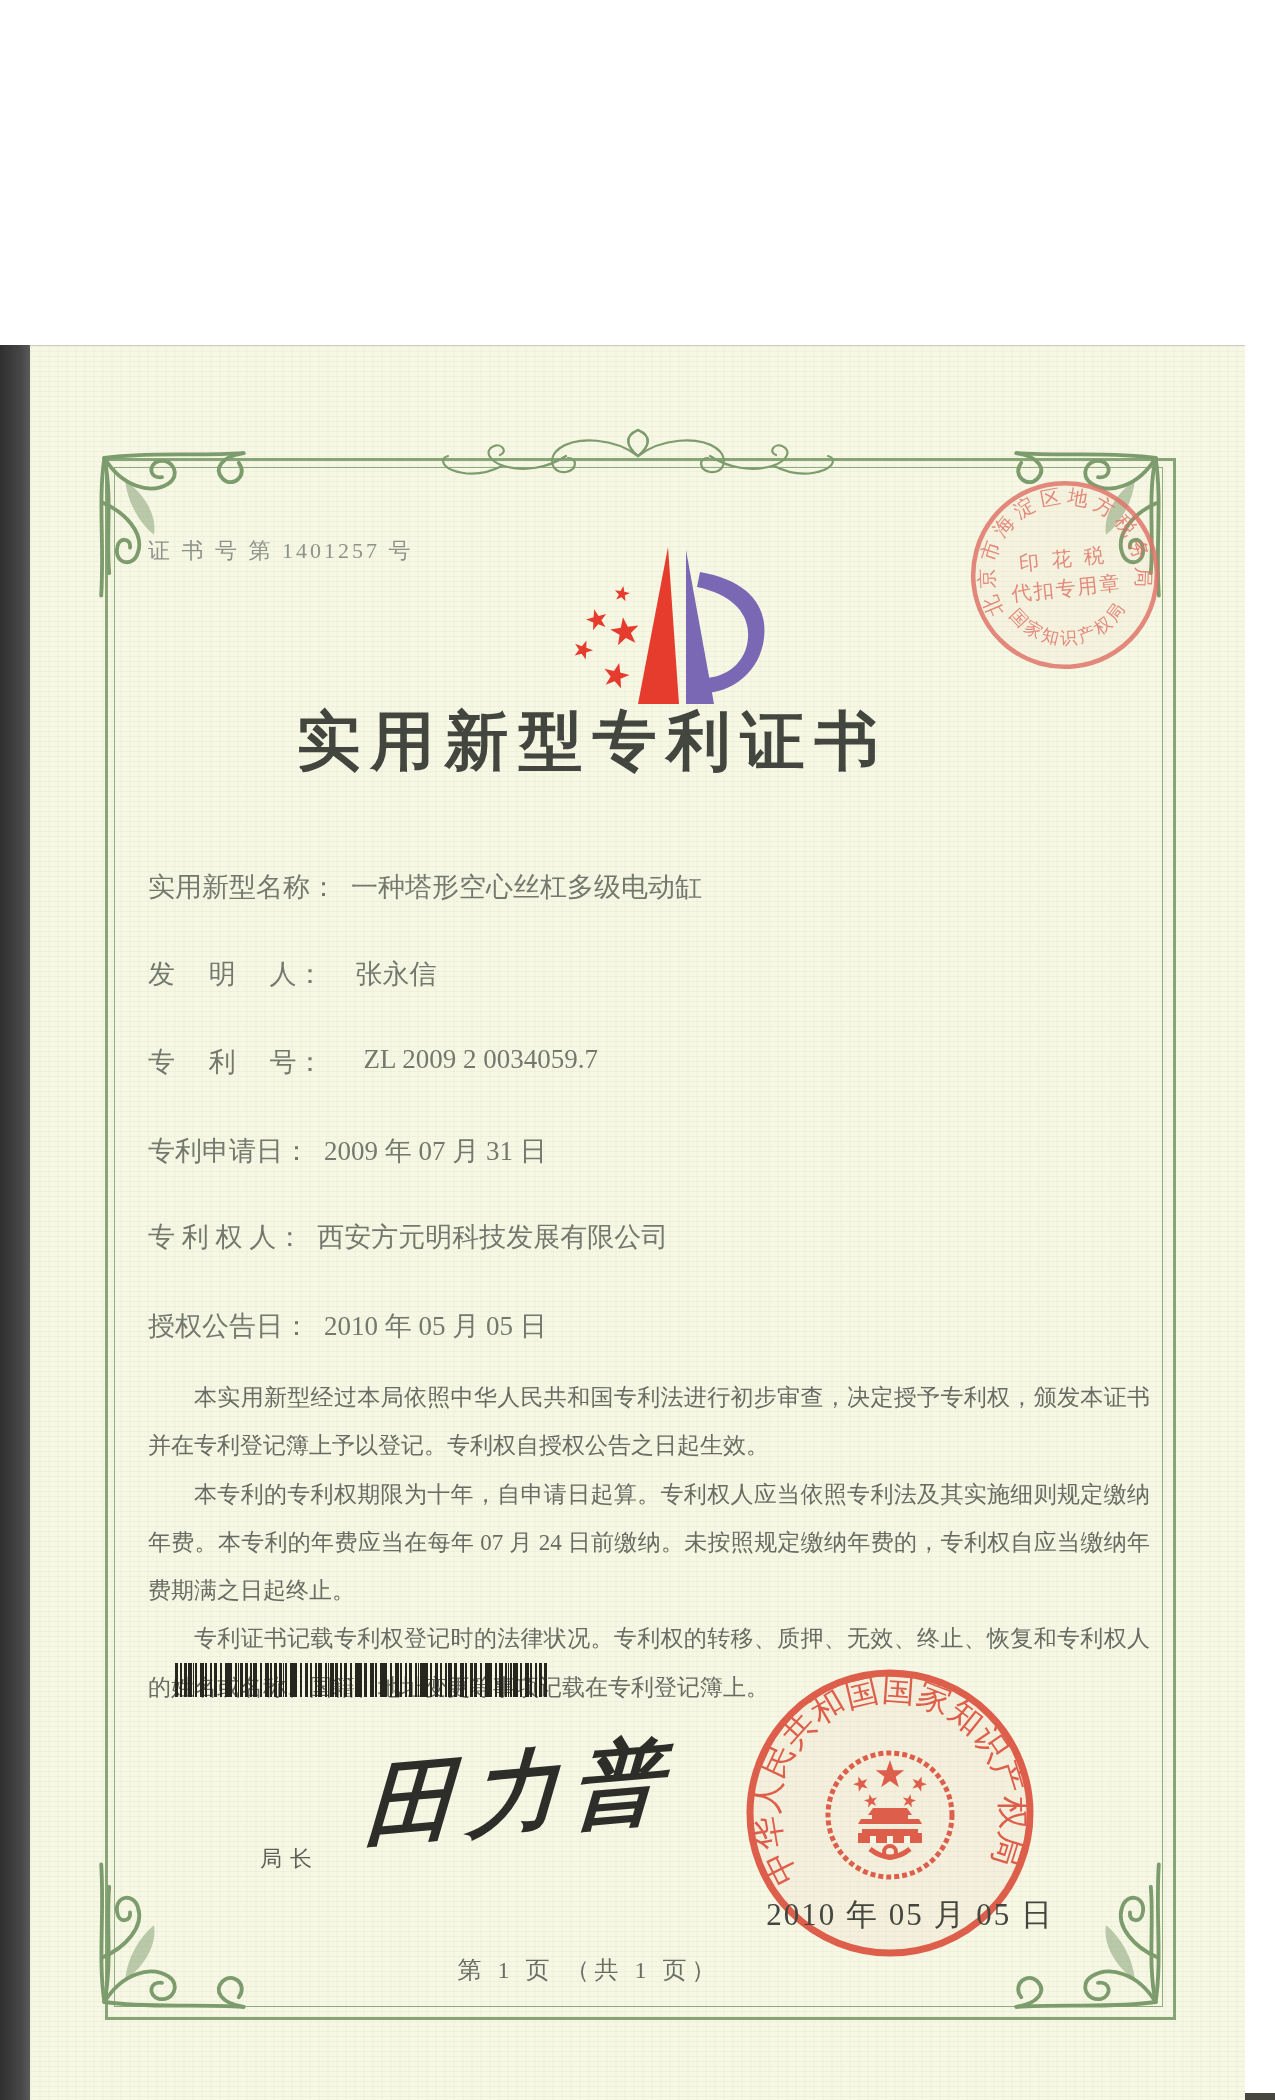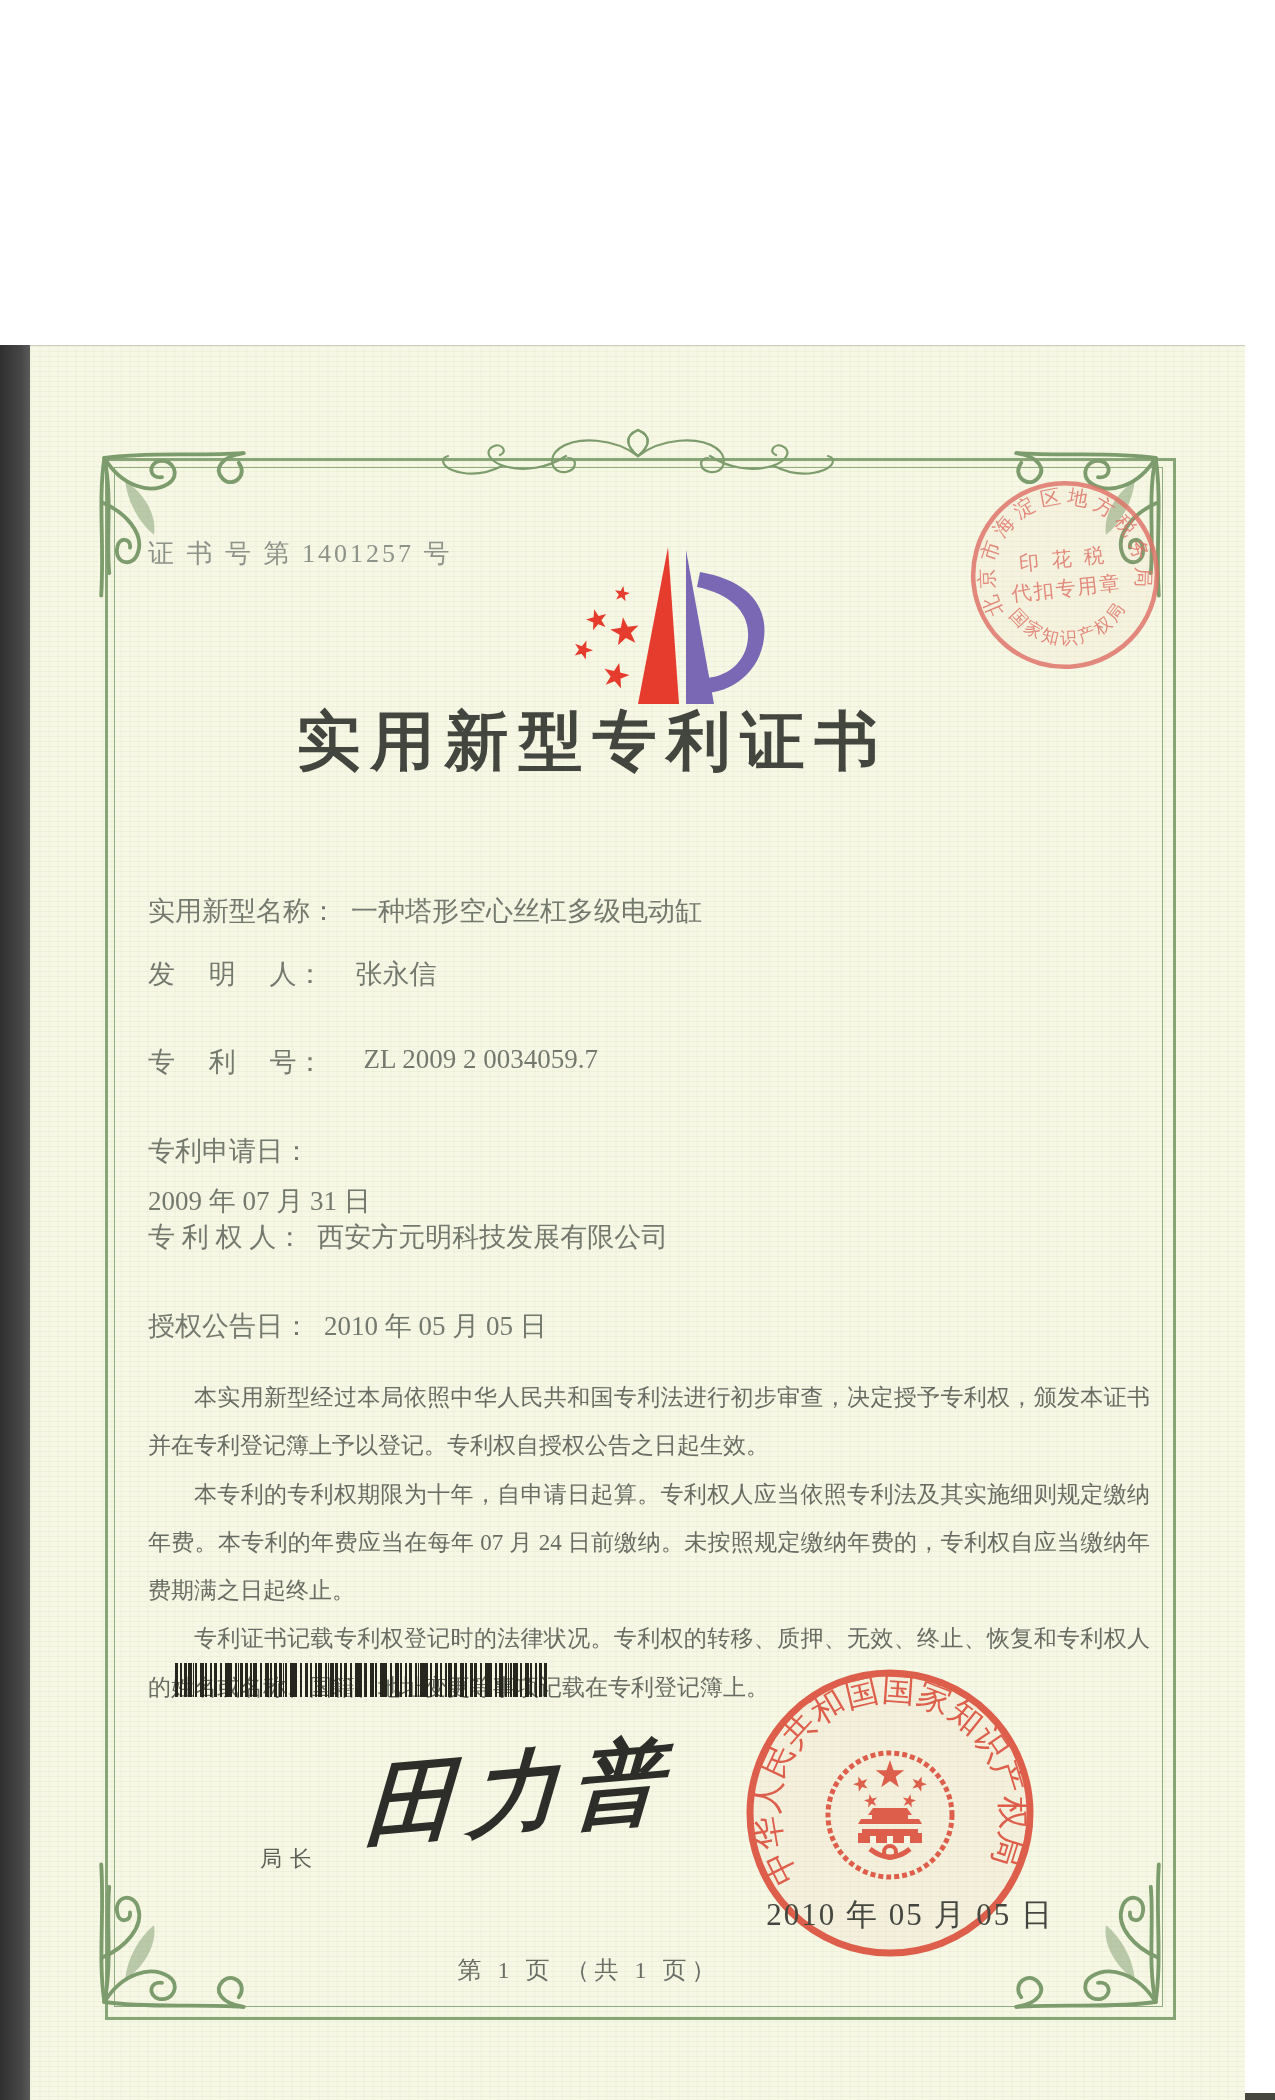--- a/index.html
+++ b/index.html
@@ -19,26 +19,26 @@
   .border-outer{position:absolute;left:75px;top:112px;width:1065px;height:1556px;
     border:3px solid #87a577;}
   .border-inner{position:absolute;left:84px;top:121px;width:1047px;height:1538px;
     border:1px solid #8fac80;}
   .orn{position:absolute;width:160px;height:160px;color:#7d9c6d;}
   .orn-tl{left:60px;top:96px;}
   .orn-tr{left:980px;top:96px;transform:scaleX(-1);}
   .orn-bl{left:60px;top:1512px;transform:scaleY(-1);}
   .orn-br{left:980px;top:1512px;transform:scale(-1,-1);}
   .orn-top{position:absolute;left:398px;top:80px;width:420px;height:64px;color:#7d9c6d;}
-  .cert-no{position:absolute;left:118px;top:190px;font-size:26px;letter-spacing:3px;color:#8e9389;}
+  .cert-no{position:absolute;left:118px;top:190px;font-size:22px;letter-spacing:3px;color:#8e9389;}
   .logo{position:absolute;left:520px;top:194px;width:220px;height:174px;}
   .title{position:absolute;left:0;top:352px;width:1125px;text-align:center;
     font-size:64px;font-weight:700;letter-spacing:10px;color:#42463f;}
   .field{position:absolute;left:118px;display:flex;gap:14px;font-size:27px;color:#74796e;white-space:nowrap;}
-  .f0{top:523px;margin-top:24px;} .f1{top:610px;gap:32px;} .f2{top:698px;gap:40px;} .f3{top:787px;flex-direction:column;} .f4{top:873px;} .f5{top:962px;}
+  .f0{top:523px;} .f1{top:610px;gap:32px;} .f2{top:698px;gap:40px;} .f3{top:787px;} .f4{top:873px;} .f5{top:962px;}
   .body-text{position:absolute;left:118px;top:1028px;width:1002px;font-size:23px;line-height:2.1;
     color:#686c62;text-align:justify;}
   .body-text p{margin:0;text-indent:2em;}
   .barcode{position:absolute;left:145px;top:1317px;width:372px;height:34px;
     background-image:
       repeating-linear-gradient(90deg,#26261f 0 2px,rgba(0,0,0,0) 2px 5px),
       repeating-linear-gradient(90deg,#26261f 0 1px,rgba(0,0,0,0) 1px 9px),
       repeating-linear-gradient(90deg,#26261f 0 3px,rgba(0,0,0,0) 3px 13px);}
   .sig-role{position:absolute;left:230px;top:1498px;font-size:22px;letter-spacing:8px;color:#5d6158;}
   .sig-name{position:absolute;left:335px;top:1400px;font-size:90px;font-style:italic;font-weight:700;

